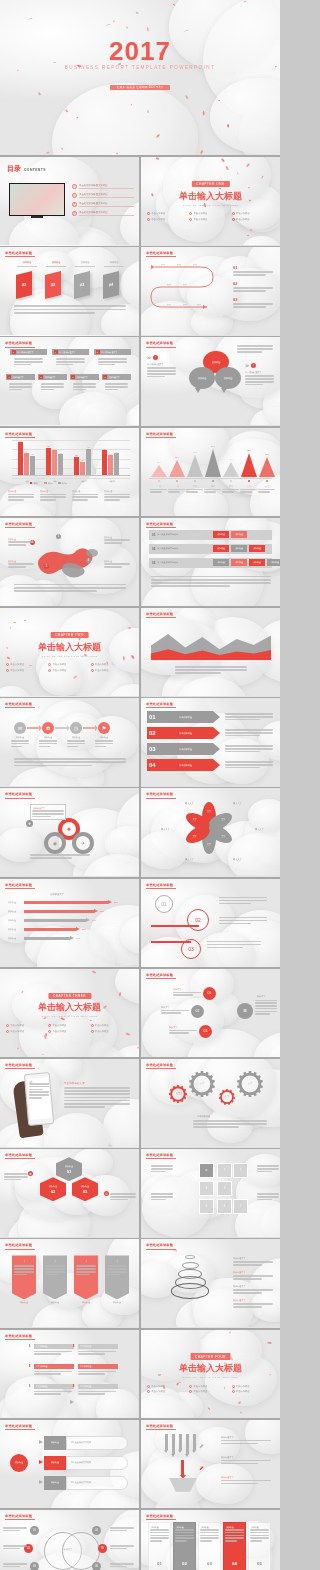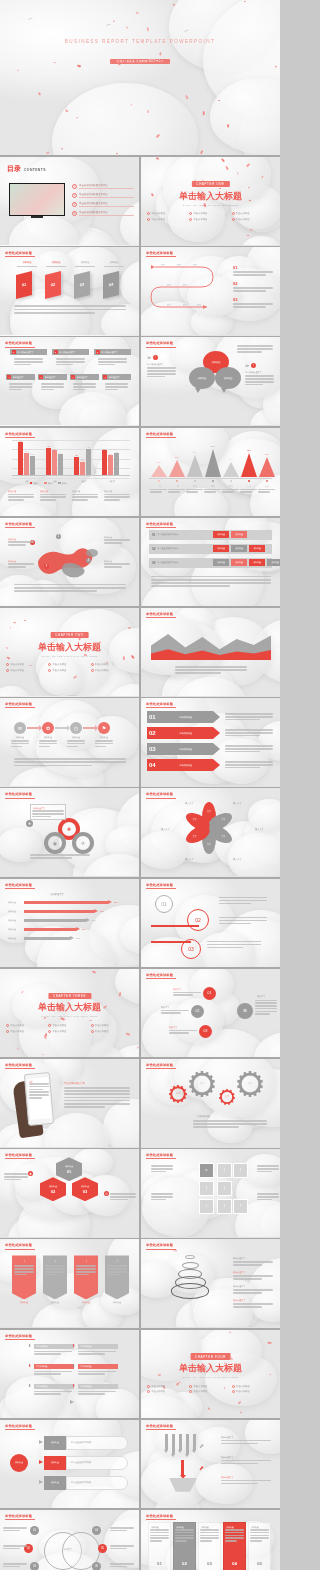--- a/index.html
+++ b/index.html
@@ -107,20 +107,21 @@
         <div class="petal" style="left: 199.855px; top: 151.203px; width: 3.60919px; height: 1.98506px; transform: rotate(126.423deg); opacity: 0.692925;"></div>
         <div class="petal" style="left: 244.079px; top: 0.870413px; width: 1.85652px; height: 1.02109px; transform: rotate(159.023deg); opacity: 0.825523;"></div>
         <div class="petal" style="left: 117.985px; top: 62.9056px; width: 3.39331px; height: 1.86632px; transform: rotate(343.753deg); opacity: 0.677128;"></div>
         <div class="petal" style="left: 60.9535px; top: 148.342px; width: 2.2572px; height: 1.24146px; transform: rotate(255.057deg); opacity: 0.897432;"></div>
         <div class="petal" style="left: 53.1097px; top: 62.4737px; width: 2.50067px; height: 1.37537px; transform: rotate(14.0463deg); opacity: 0.506496;"></div>
         <div class="bird" style="left: 28px; top: 18px;"></div>
         <div class="bird" style="left: 106px; top: 24px;"></div>
         <div class="bird" style="left: 184px; top: 30px;"></div>
       </div>
       <div style="position: absolute; left: 0px; right: 0px; top: 38px; text-align: center;">
+        <div class="t-year">2017</div>
         <div class="t-en" style="margin-top: 1px;">BUSINESS REPORT TEMPLATE POWERPOINT</div>
         <div style="margin-top: 4px;"><span class="t-bar blur">汇报人:某某某 汇报时间:2017年1月</span></div>
       </div>
     </div>
     <div class="slide" style="left: 0px; top: 157px; width: 139px; height: 88px;">
       <div class="bg">
         <div class="pb" style="left: 24.9137px; top: 14.4707px; width: 40.9467px; height: 31.6397px; opacity: 0.85;"></div>
         <div class="pb" style="left: 50.5555px; top: 69.9841px; width: 67.7221px; height: 54.0726px; opacity: 0.85;"></div>
         <div class="pb" style="left: 44.7793px; top: 73.9105px; width: 73.7333px; height: 55.4301px; opacity: 0.85;"></div>
         <div class="pb" style="left: 24.2736px; top: 29.5607px; width: 67.7321px; height: 57.2336px; opacity: 0.85;"></div>

